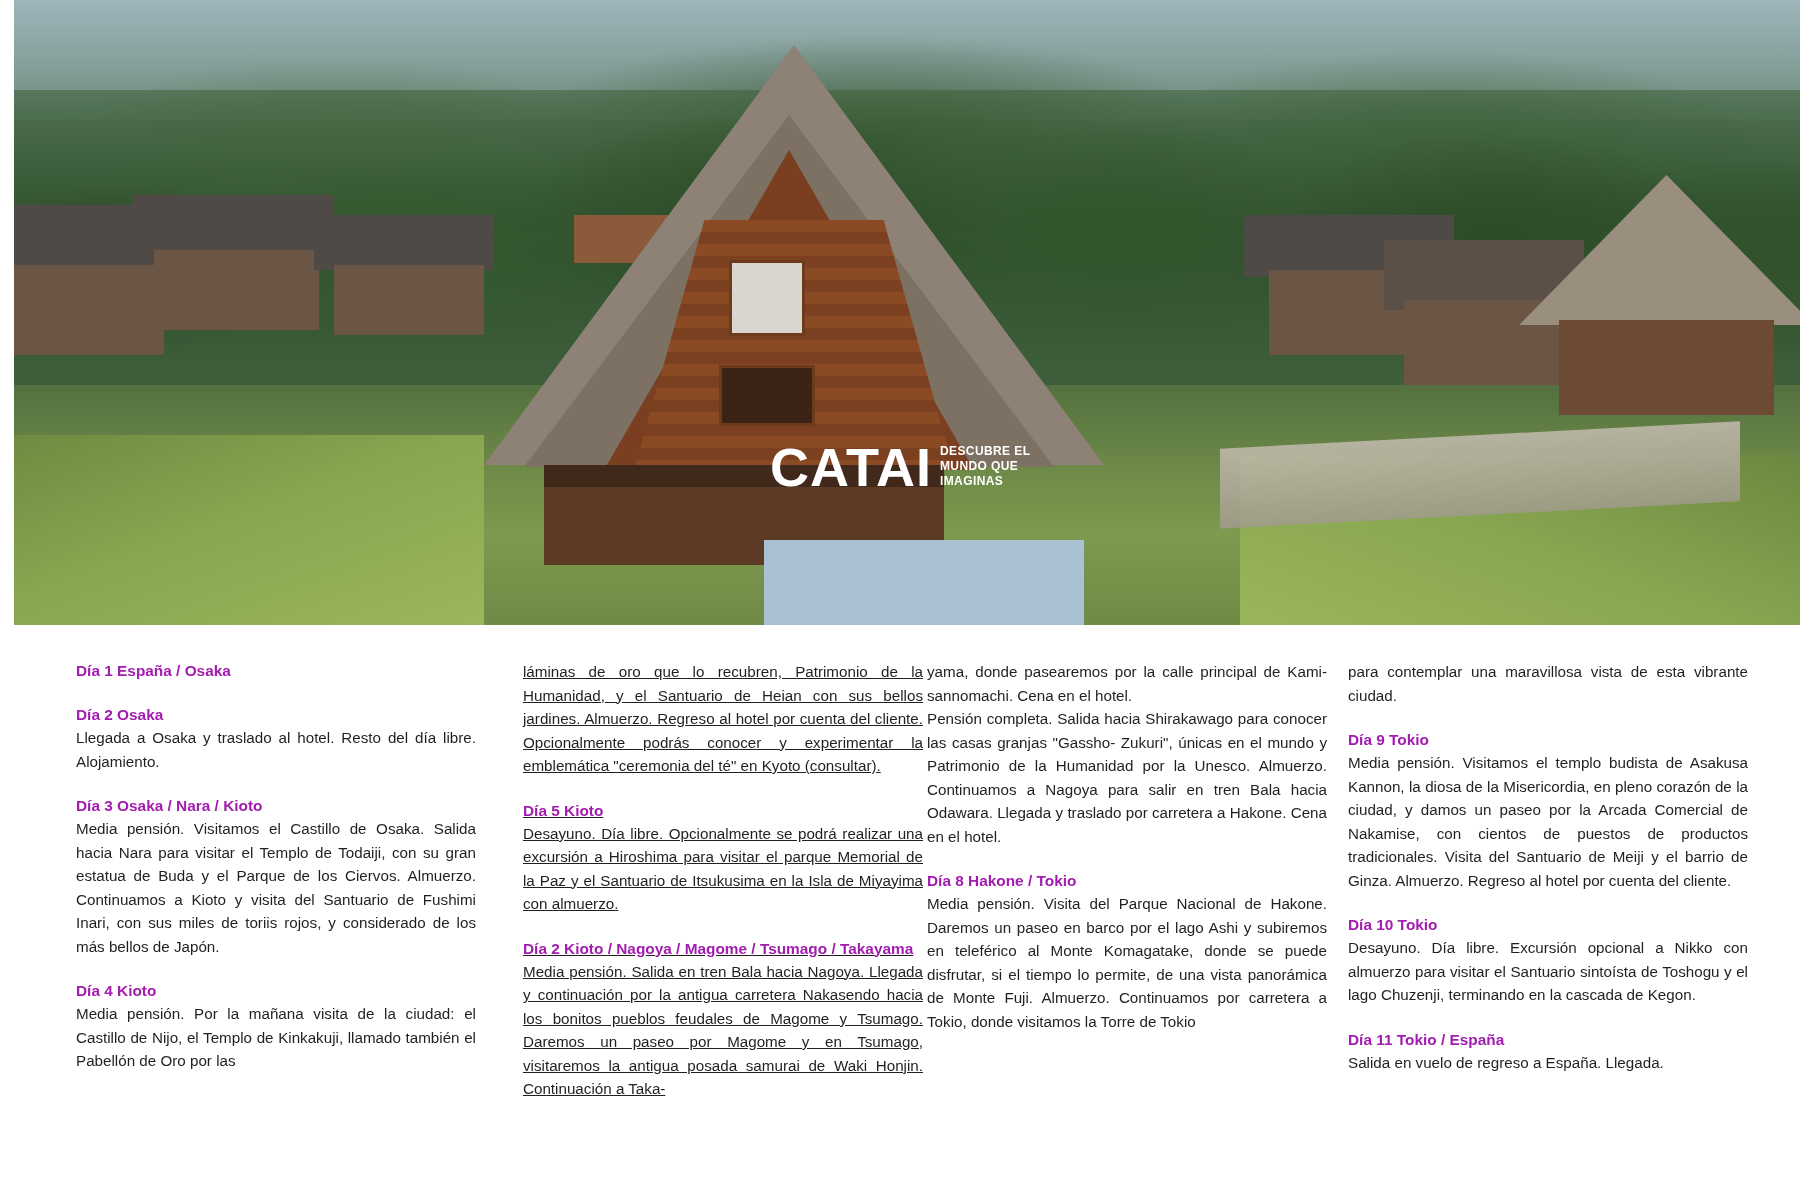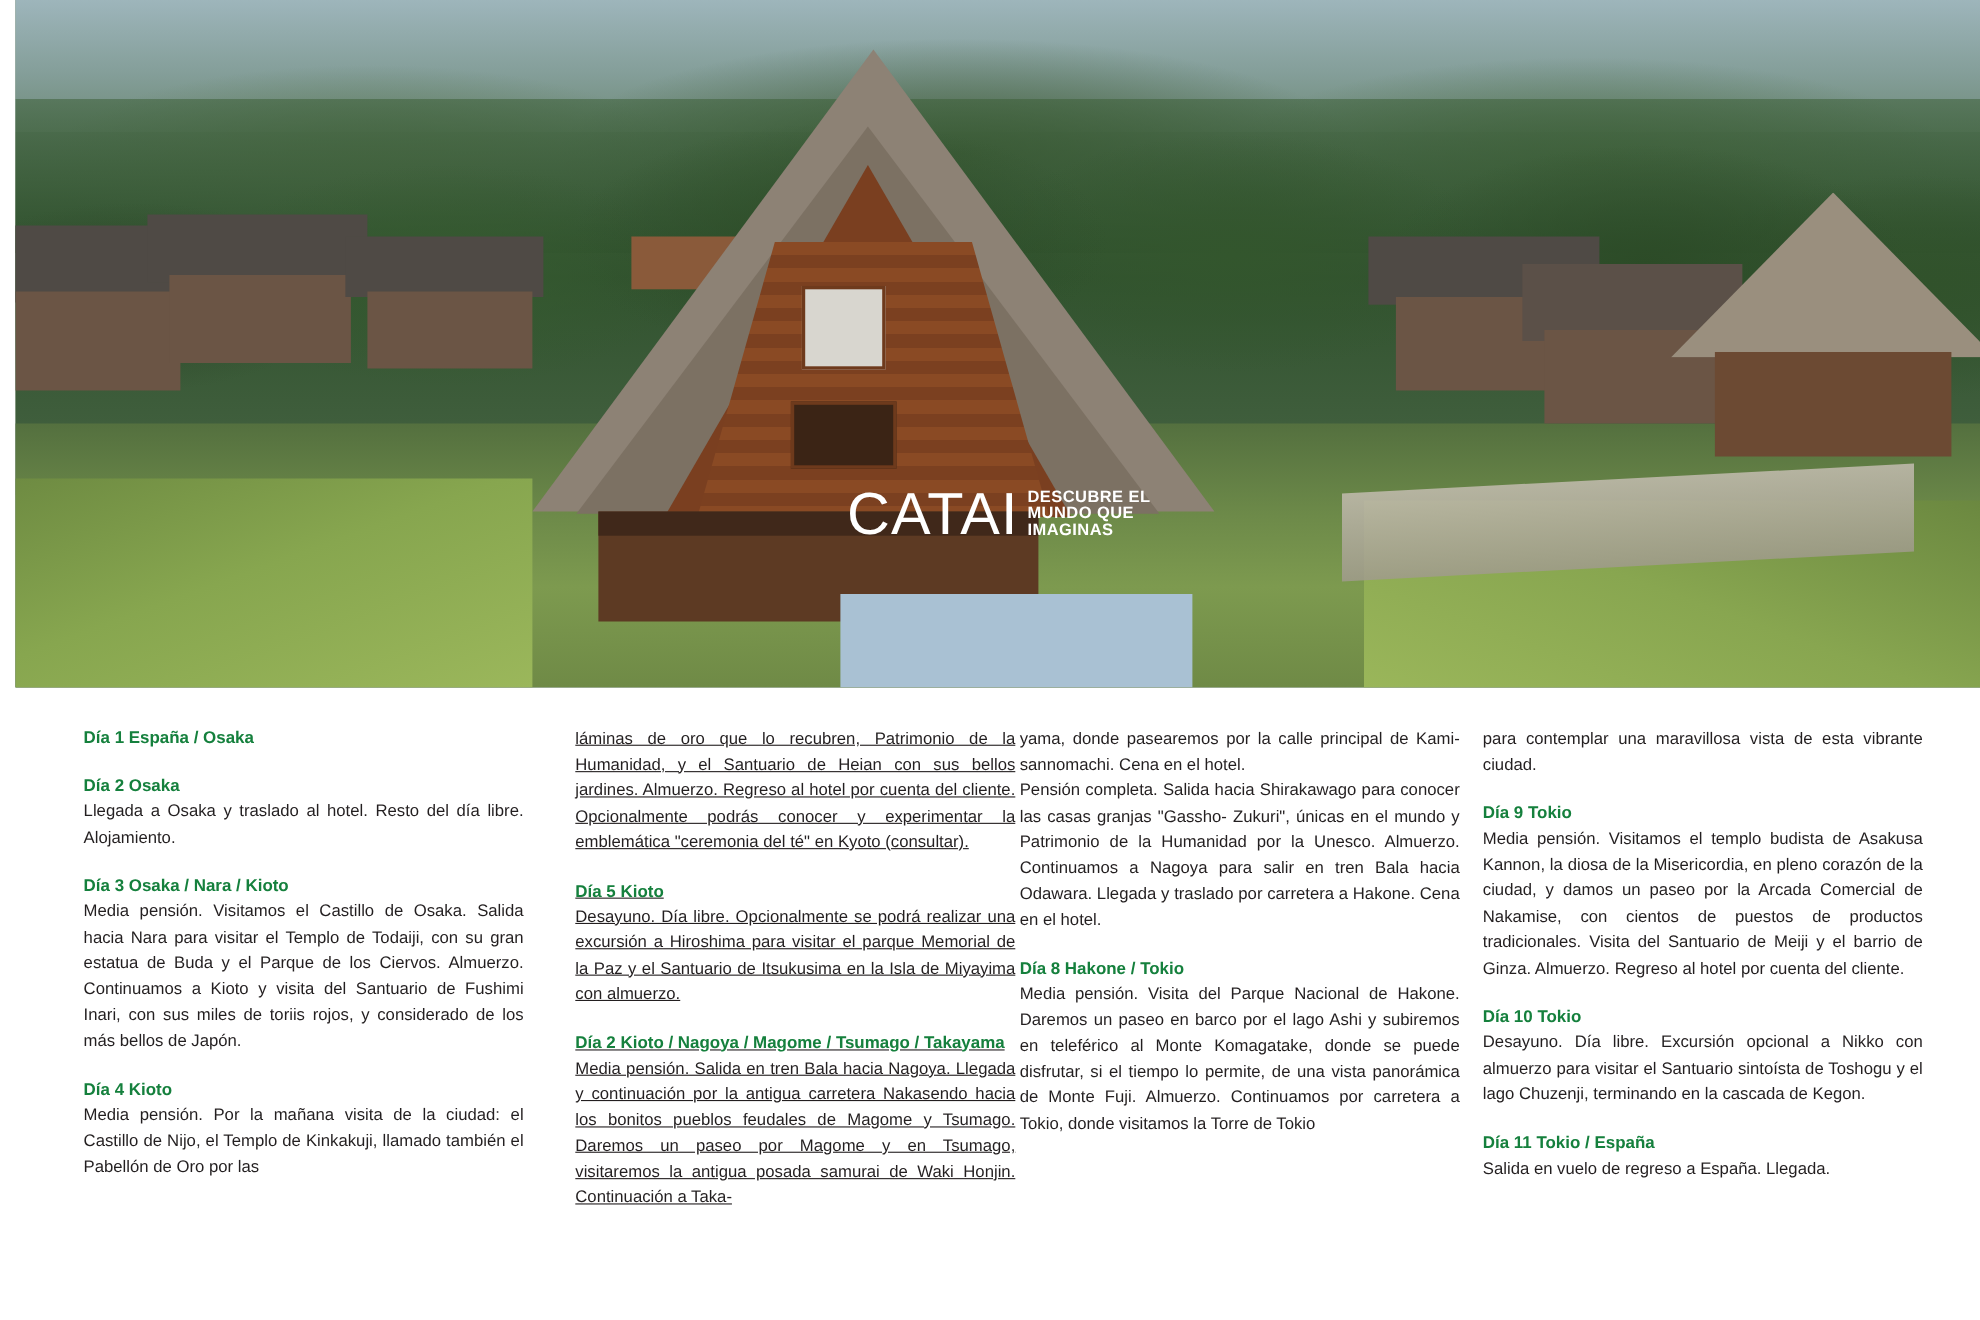--- a/index.html
+++ b/index.html
@@ -159,29 +159,29 @@
   .logo {
     position: absolute;
     left: 756px;
     top: 440px;
     display: flex;
     align-items: flex-start;
     color: #ffffff;
   }
   .logo-mark {
     font-family: "Liberation Sans", sans-serif;
-    font-weight: normal;
+    font-weight: bold;
     font-size: 54px;
     letter-spacing: 1px;
     line-height: 54px;
   }
   .logo-tag {
     margin-left: 8px;
     margin-top: 4px;
-    font-size: 15px;
+    font-size: 12px;
     font-weight: bold;
     line-height: 15px;
     letter-spacing: 0.4px;
   }
 
   
   .content {
     position: absolute;
     left: 0;
     top: 660px;
@@ -196,21 +196,21 @@
     line-height: 23.5px;
     color: #231f20;
     text-align: justify;
   }
   .col.c1 { left: 76px; }
   .col.c2 { left: 523px; text-decoration: underline; }
   .col.c3 { left: 927px; }
   .col.c4 { left: 1348px; }
 
   .day-title {
-    color: #15803d;
+    color: #a21caf;
     font-weight: bold;
     font-size: 15.4px;
     line-height: 22px;
     margin-top: 22px;
     margin-bottom: 0px;
     text-align: left;
   }
   .col > .day-title:first-child { margin-top: 0; }
   .day-body {
     margin: 0;

